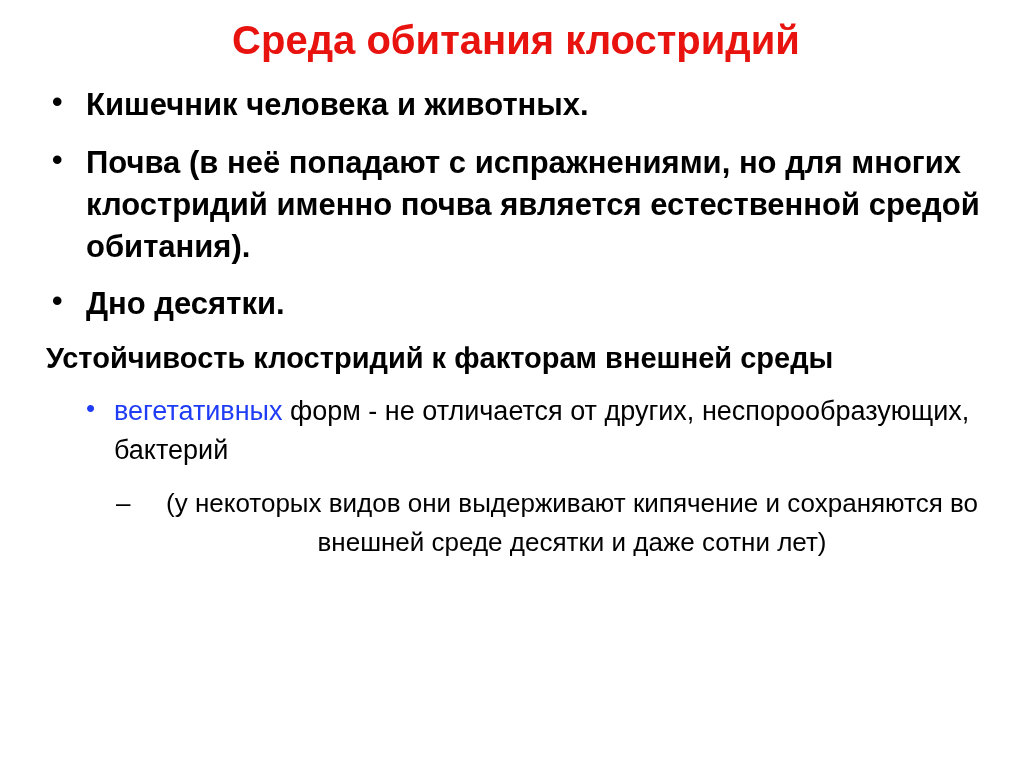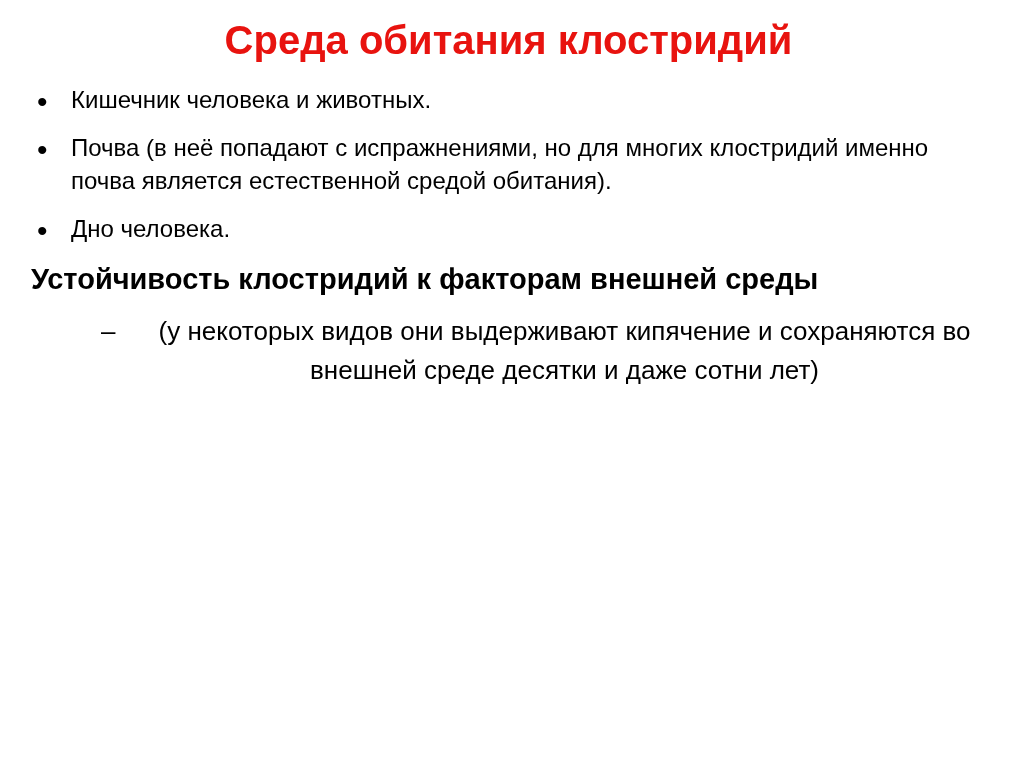--- a/index.html
+++ b/index.html
@@ -12,43 +12,44 @@
     background: #ffffff;
     font-family: "Liberation Sans", sans-serif;
     color: #000000;
     overflow: hidden;
   }
   .slide {
     position: relative;
     width: 1024px;
     height: 768px;
     box-sizing: border-box;
-    padding: 18px 30px 0 23px;
+    padding: 18px 30px 0 38px;
   }
   .slide-title {
     text-align: center;
     color: #e8130f;
     font-size: 40px;
     font-weight: bold;
     line-height: 1.1;
     margin: 0 0 22px 0;
     letter-spacing: 0px;
   }
   .bullet-list {
     list-style: none;
     margin: 0;
     padding: 0;
   }
   .bullet-item {
     position: relative;
-    font-size: 24px;
+    font-size: 31px;
     line-height: 1.35;
     margin: 0 0 16px 0;
     padding-left: 48px;
     color: #000000;
+    font-weight: bold;
   }
   .bullet-item::before {
     content: "\2022";
     position: absolute;
     left: 14px;
     top: -2px;
     font-size: 30px;
     line-height: 1.35;
     color: #000000;
   }
@@ -109,25 +110,28 @@
 </head>
 <body>
 
 <div class="slide">
 
   <h1 class="slide-title">Среда обитания клостридий</h1>
 
   <ul class="bullet-list">
     <li class="bullet-item">Кишечник человека и животных.</li>
     <li class="bullet-item">Почва (в неё попадают с испражнениями, но для многих клостридий именно почва является естественной средой обитания).</li>
-    <li class="bullet-item">Дно человека.</li>
+    <li class="bullet-item">Дно десятки.</li>
   </ul>
 
   <div class="section-heading">Устойчивость клостридий к факторам внешней среды</div>
 
   <ul class="sub-list">
+    <li class="sub-item">
+      <span class="kw">вегетативных</span><span> форм - не отличается от других, неспорообразующих, бактерий</span>
+    </li>
   </ul>
 
   <ul class="dash-list">
     <li class="dash-item">(у некоторых видов они выдерживают кипячение и сохраняются во внешней среде десятки и даже сотни лет)</li>
   </ul>
 
 </div>
 
 </body></html>

